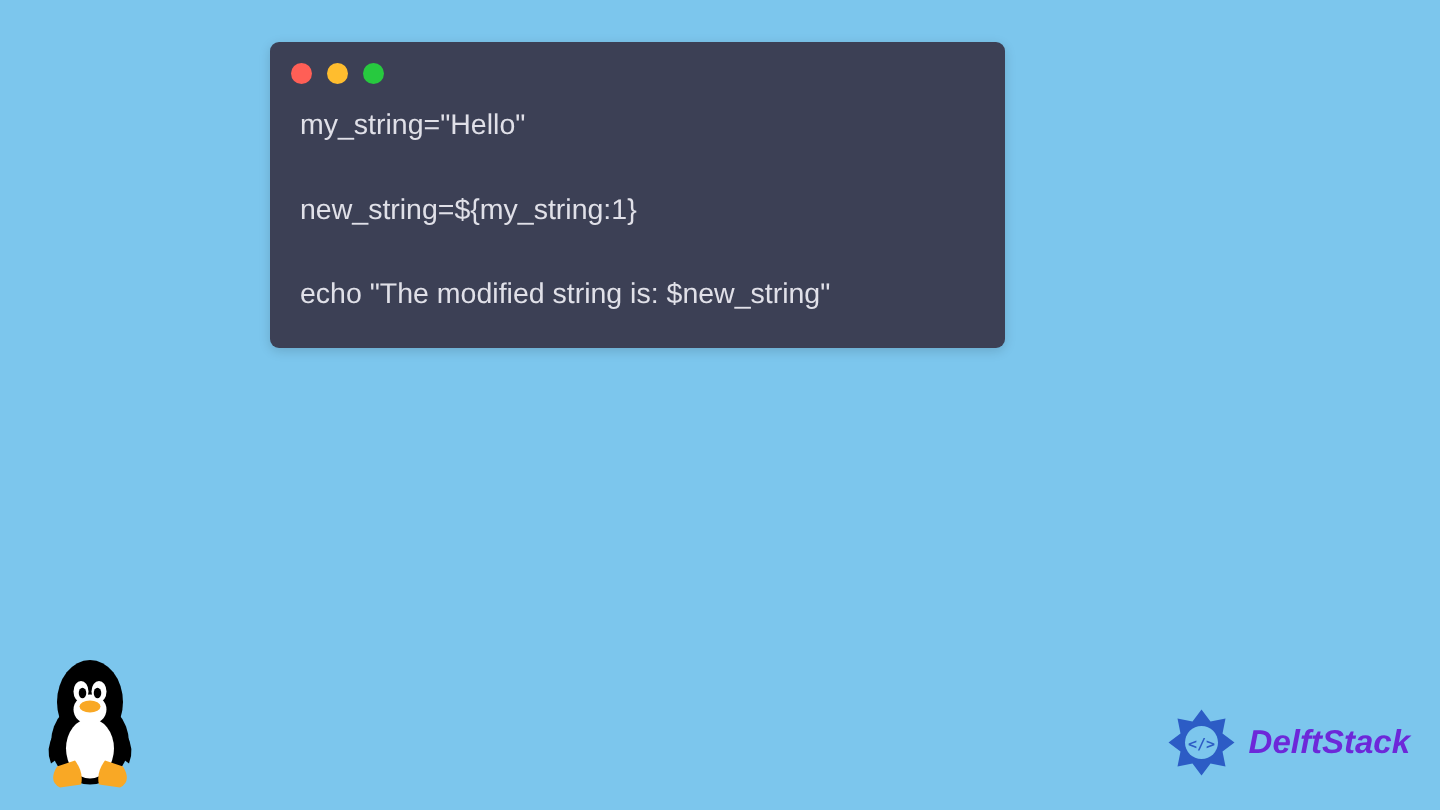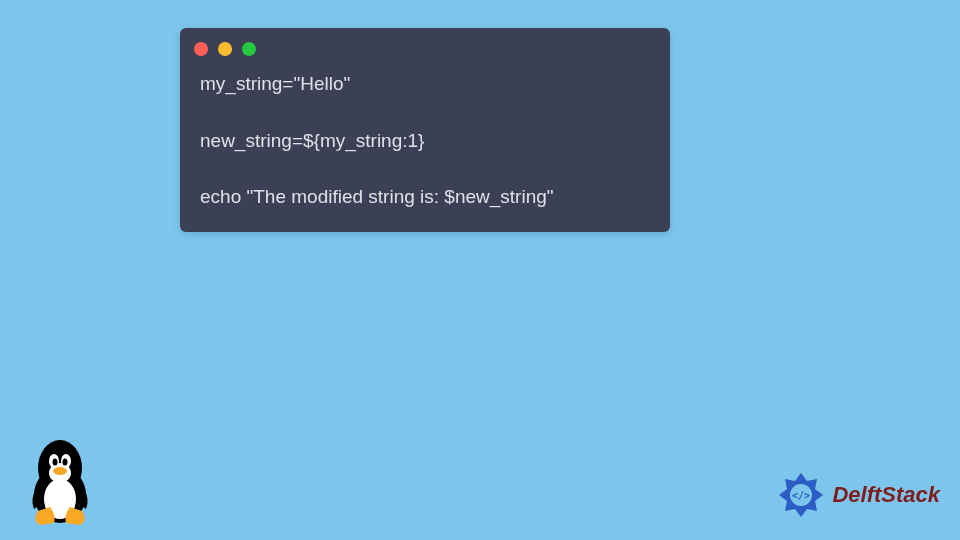--- a/index.html
+++ b/index.html
@@ -62,21 +62,21 @@
       bottom: 20px;
       display: flex;
       align-items: center;
       gap: 6px;
     }
     .delftstack-logo {
       width: 50px;
       height: 50px;
     }
     .delftstack-text {
-      color: #7f1d1d;
+      color: #6d28d9;
       font-size: 22px;
       font-weight: 600;
       font-style: italic;
     }
   </style>
 </head>
 <body>
 
 <div class="code-window">
   <div class="window-controls">

